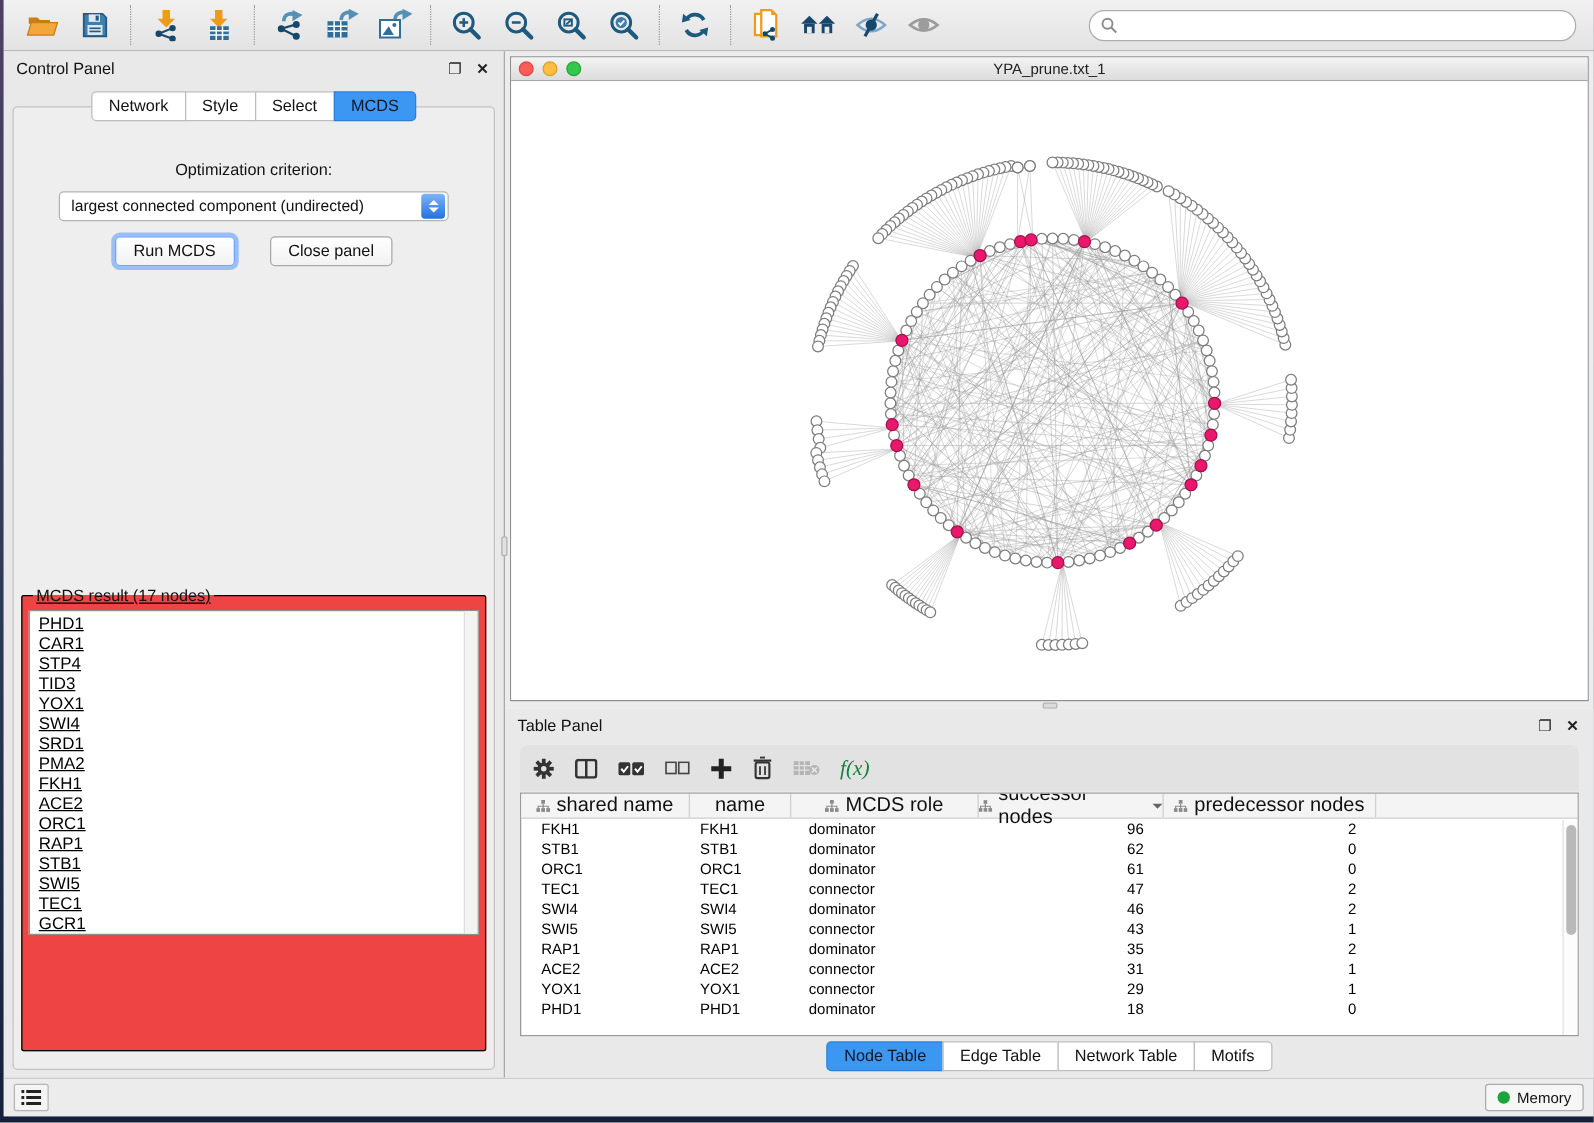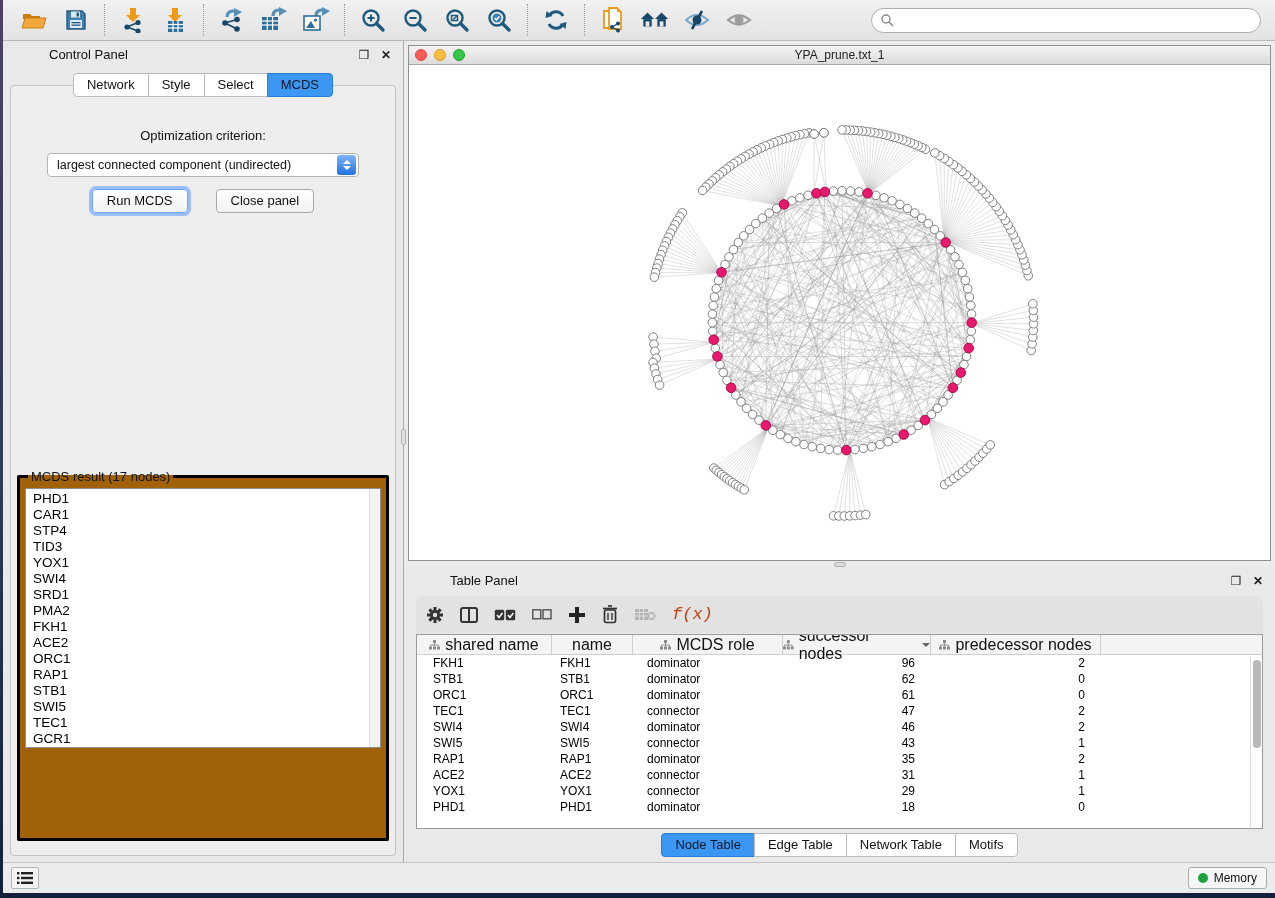--- a/index.html
+++ b/index.html
@@ -14,39 +14,39 @@
   .tsep { width:0; height:32px; border-left:1px dotted #9a9a9a; margin:0 7px; }
   .searchbox { margin-left:auto; margin-right:4px; width:390px; height:25px; background:#fff; border:1px solid #adadad; border-radius:13px; display:flex; align-items:center; padding:0 8px; }
   .searchbox input { border:none; outline:none; flex:1; font-size:12px; background:transparent; margin-left:5px; }
 
   
   .main { flex:1; display:flex; min-height:0; }
 
   
   .cpanel { width:401px; flex:none; background:#e9e9e9; border-right:1px solid #a9a9a9; display:flex; flex-direction:column; position:relative; }
   .panel-head { height:25px; flex:none; display:flex; align-items:center; padding:2px 10px 0; }
-  .panel-title { font-size:13px; color:#111;margin-left:36px; }
+  .panel-title { font-size:13px; color:#111; }
   .panel-head .winbtns { margin-left:auto; display:flex; gap:8px; }
   .wbtn { font-size:12px; color:#222; width:14px; text-align:center; line-height:14px; cursor:default; }
   .cp-tabs { display:flex; justify-content:center; margin-top:7px; position:relative; z-index:2; }
   .seg { border:1px solid #bcbcbc; background:#fff; font-size:13px; color:#111; padding:3px 13px 4px; margin-left:-1px; cursor:default; }
   .seg:first-child { border-radius:4px 0 0 4px; margin-left:0; }
   .seg:last-child { border-radius:0 4px 4px 0; }
   .seg.active { background:#3b97f2; border-color:#2c7fd8; color:#0f172a; }
   .cp-box { flex:1; margin:-12px 7px 6px; border:1px solid #c2c2c2; border-radius:4px; background:#eeeeee; padding-top:30px; display:flex; flex-direction:column; min-height:0; }
   .opt-label { text-align:center; font-size:13px; color:#111; margin-top:12px; }
   .selectbox { margin:10px auto 0; width:312px; height:24px; background:#fff; border:1px solid #b3b3b3; border-radius:4px; display:flex; align-items:center; position:relative; }
   .selectbox .sel-text { flex:1; font-size:12.5px; padding-left:9px; color:#111; white-space:nowrap; }
   .stepper { width:19px; height:20px; margin-right:2px; border-radius:3px; background:linear-gradient(#7db4f7,#2272e0); display:flex; flex-direction:column; align-items:center; justify-content:center; gap:2px; }
   .stepper .up { width:0;height:0;border-left:4px solid transparent;border-right:4px solid transparent;border-bottom:4px solid #fff; }
   .stepper .dn { width:0;height:0;border-left:4px solid transparent;border-right:4px solid transparent;border-top:4px solid #fff; }
   .btn-row { display:flex; justify-content:center; gap:28px; margin-top:12px; }
   .pbtn { font-size:13px; color:#111; background:linear-gradient(#ffffff,#f2f2f2); border:1px solid #a9a9a9; border-radius:4px; padding:3px 14px 4px; cursor:default; }
   .pbtn.focused { box-shadow:0 0 0 3px rgba(110,165,255,.65); border-color:#6ea5ff; }
-  .mcds-fieldset { margin:auto 6px 14px; height:372px; border:3px solid #000000; border-radius:2px; padding:4px 5px 6px; position:relative; background:#a16207; }
+  .mcds-fieldset { margin:auto 6px 14px; height:372px; border:1px solid #000000; border-radius:2px; padding:4px 5px 6px; position:relative; background:#ef4444;text-decoration:underline; }
   .mcds-fieldset legend { font-size:13px; color:#111; padding:0 3px; margin-left:3px; }
   .mcds-list { position:relative; height:100%; background:#fff; border:1px solid #8f8f8f; overflow:hidden; padding:2px 0 0 7px; }
   .mcds-list .scrolltrack { position:absolute; top:0; right:0; bottom:0; width:11px; background:#f3f3f3; border-left:1px solid #ddd; }
   .mcds-item { font-size:13.5px; line-height:16px; color:#000; }
 
   
   .rightcol { flex:1; display:flex; flex-direction:column; min-width:0; position:relative; background:#ececec; }
   .vgrip { position:absolute; left:-3px; top:388px; width:5px; height:16px; background:#e0e0e0; border:1px solid #b0b0b0; border-radius:2px; z-index:5; }
 
   .netwin { height:516px; flex:none; margin:4px 4px 0; border:1px solid #8f8f8f; display:flex; flex-direction:column; background:#fff; }
@@ -58,21 +58,21 @@
   .light.green { background:#34c84a; border:1px solid #23a433; }
   .net-title { position:absolute; left:0; right:0; text-align:center; font-size:12px; color:#222; }
   .net-canvas { flex:1; position:relative; background:#fff; }
   .net-canvas svg { position:absolute; inset:0; }
   .hgrip { width:12px; height:5px; background:#dcdcdc; border:1px solid #b2b2b2; border-radius:2px; margin:1px auto 0; }
 
   
   .tpanel { flex:1; display:flex; flex-direction:column; background:#e9e9e9; min-height:0; padding-bottom:2px; }
   .tp-toolbar { flex:none; height:37px; margin:4px 12px 0; background:#e2e2e2; border-radius:7px 7px 0 0; display:flex; align-items:center; padding:0 10px; gap:16px; }
   .ticon { display:flex; align-items:center; justify-content:center; cursor:default; }
-  .fx { font-family:Liberation Mono, monospace; font-style:italic; font-size:17px; color:#c2410c; }
+  .fx { font-family:Liberation Serif, serif; font-style:italic; font-size:17px; color:#15803d; }
   .ttable { flex:1; margin:1px 12px 0; background:#fff; border:1px solid #9a9a9a; position:relative; overflow:hidden; display:flex; flex-direction:column; }
   .thead { flex:none; display:flex; background:#f4f4f4; border-bottom:1px solid #cfcfcf; height:20px; }
   .thcell { display:flex; align-items:center; justify-content:center; gap:5px; font-size:16px; color:#111; border-right:1px solid #cfcfcf; }
   .thcell .sortdn { width:0;height:0;border-left:4px solid transparent;border-right:4px solid transparent;border-top:4px solid #666; margin-left:2px; }
   .c0 { width:135px; } .c1 { width:81px; } .c2 { width:150px; } .c3 { width:148px; } .c4 { width:170px; }
   .trow { display:flex; height:16px; align-items:center; }
   .tcell { font-size:12px; color:#000; white-space:nowrap; overflow:hidden; }
   .trow .c0 { padding-left:16px; } .trow .c1 { padding-left:8px; } .trow .c2 { padding-left:14px; }
   .trow .c3 { text-align:right; padding-right:16px; } .trow .c4 { text-align:right; padding-right:16px; }
   .tscroll { position:absolute; top:21px; right:0; bottom:0; width:12px; background:#fcfcfc; border-left:1px solid #e0e0e0; }

